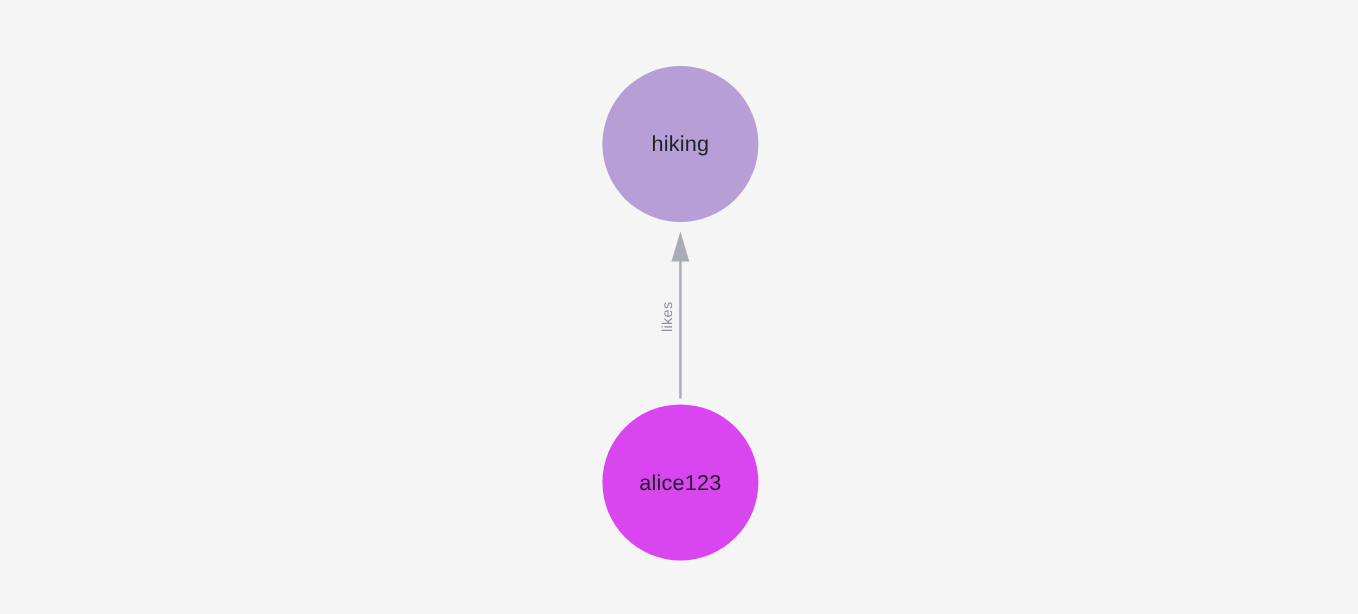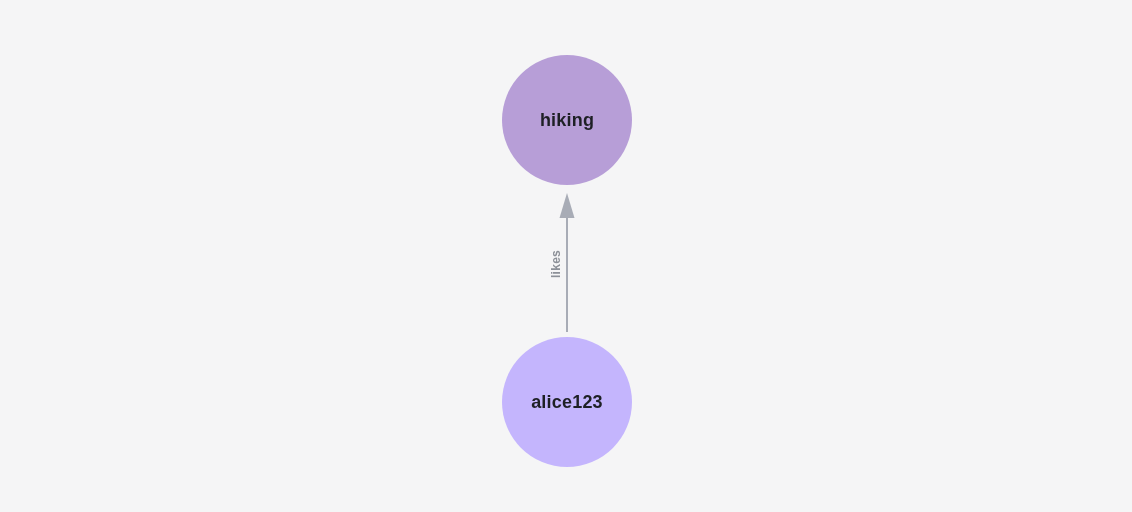--- a/index.html
+++ b/index.html
@@ -7,41 +7,40 @@
     padding: 0;
     background: #f5f5f6;
   }
   .stage {
     position: relative;
     width: 1132px;
     height: 512px;
     background: #f5f5f6;
     overflow: hidden;
     font-family: "Liberation Sans", sans-serif;
-    font-weight: bold;
   }
   .node {
     position: absolute;
     width: 130px;
     height: 130px;
     border-radius: 50%;
     display: flex;
     align-items: center;
     justify-content: center;
     cursor: default;
   }
   .node--hiking {
     left: 502px;
     top: 55px;
     background: #b79ed7;
   }
   .node--alice {
     left: 502px;
     top: 337px;
-    background: #c4b5fd;
+    background: #d946ef;
   }
   .node__label {
     font-size: 18px;
     color: #1e2025;
     letter-spacing: 0.2px;
     white-space: nowrap;
   }
   .edge-svg {
     position: absolute;
     left: 550px;

